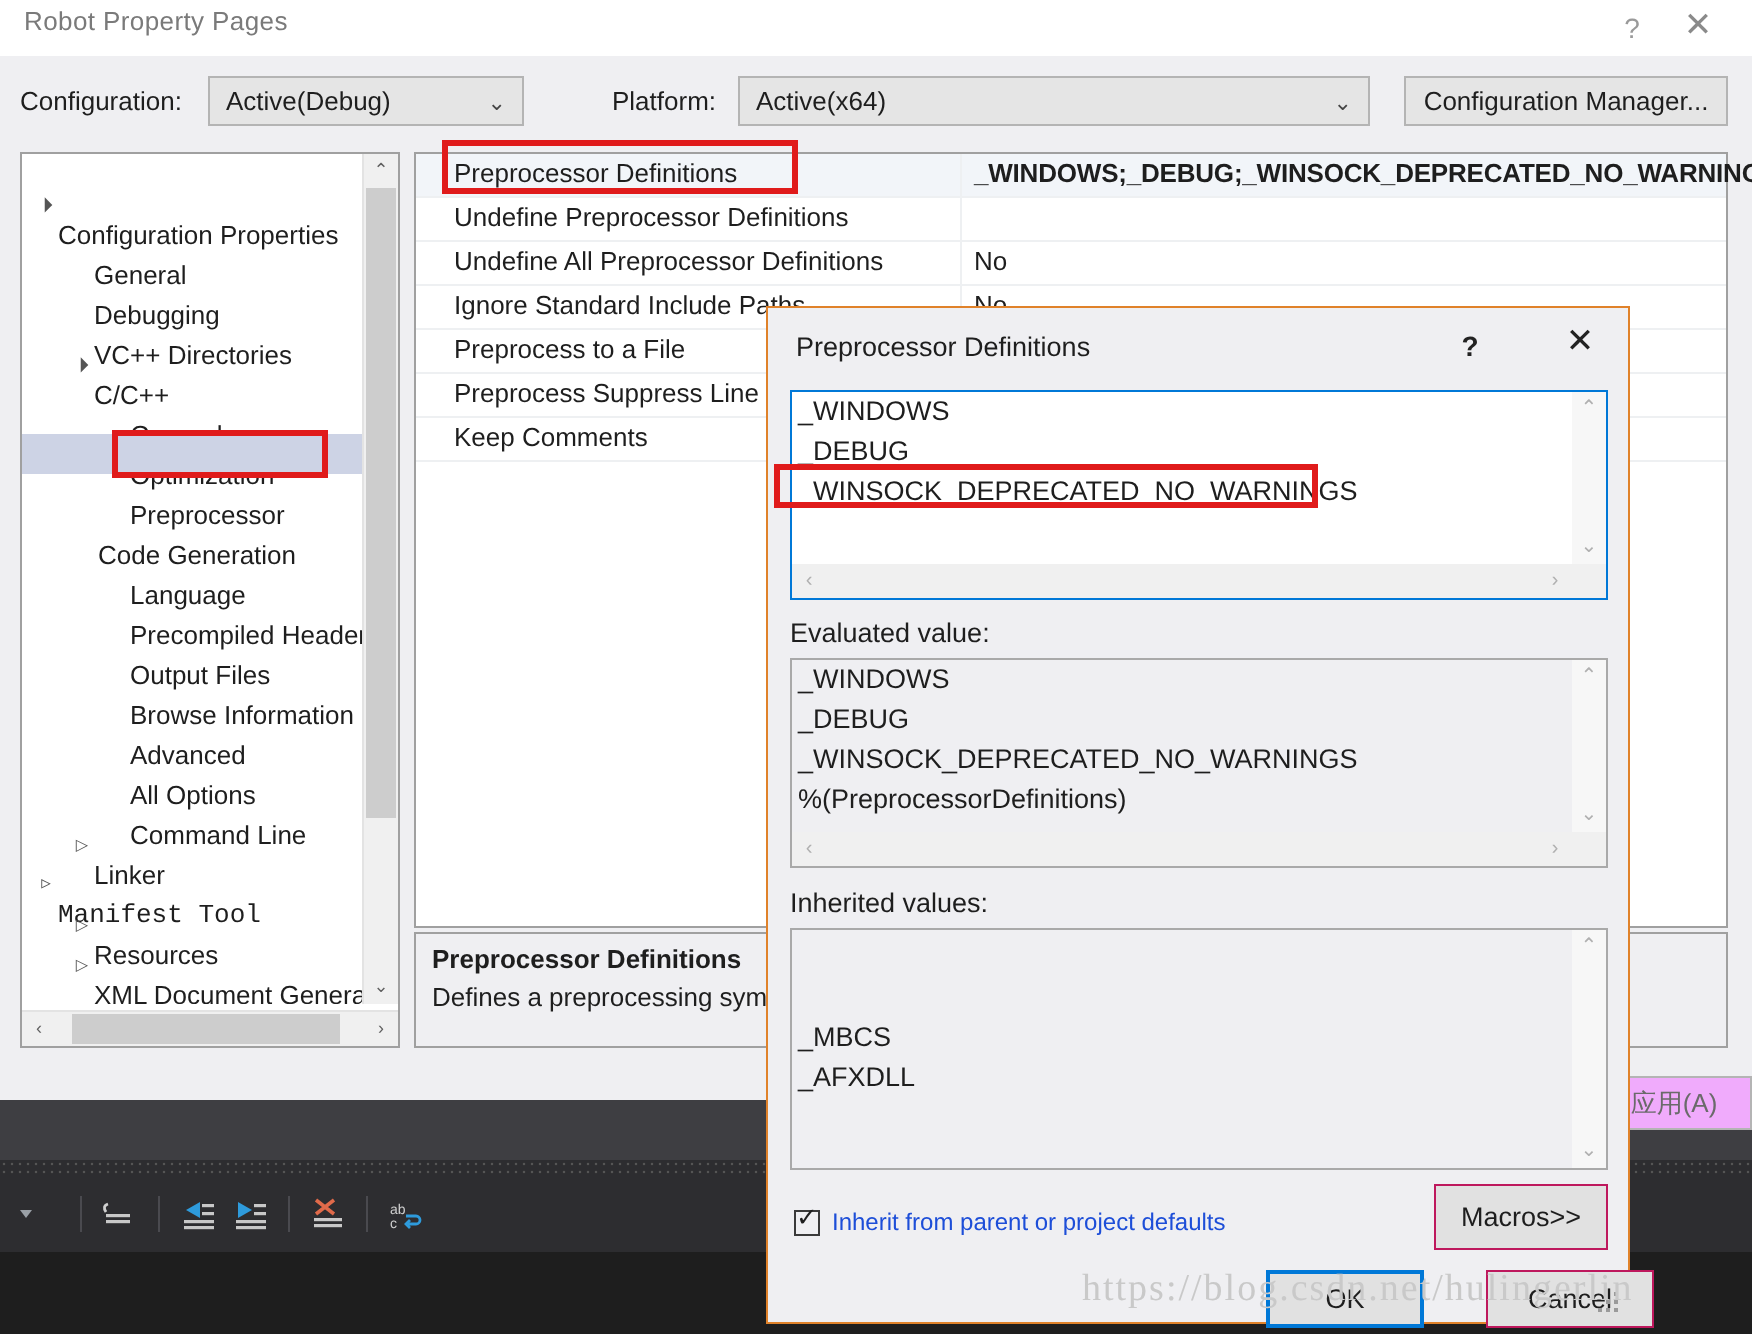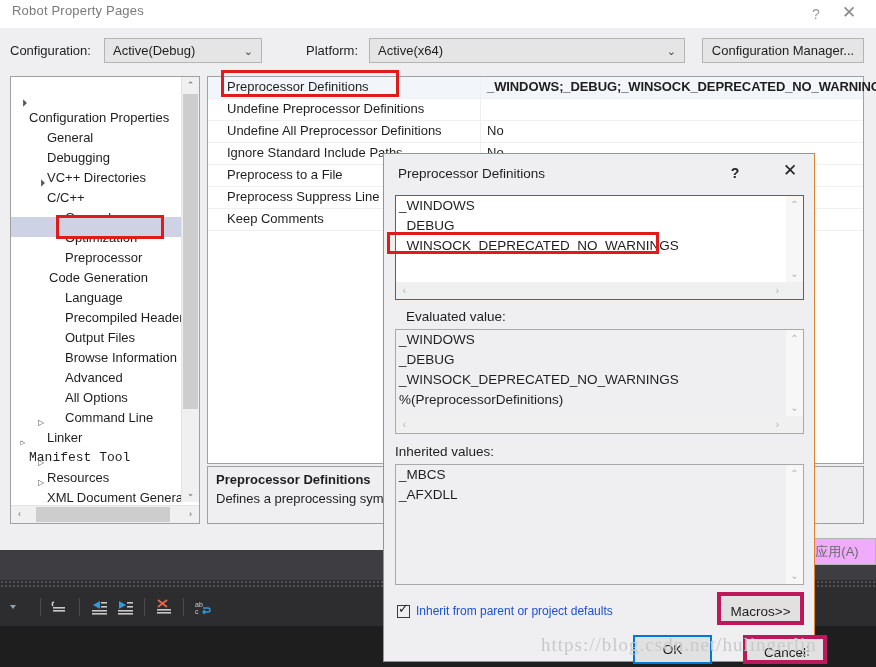--- a/index.html
+++ b/index.html
@@ -161,21 +161,21 @@
     width:13px; height:13px; border:1px solid #3a3a3a; background:#efeff2;
     position:relative; box-sizing:border-box; margin-right:6px;
   }
   .chkbox::after {
     content:"✓"; position:absolute; left:0px; top:-4px;
     font-size:13px; color:#1e1e1e; line-height:13px;
   }
   .chk-label { font-size:12px; color:#1d4ed8; }
 
   .dbtn {
-    position:absolute; background:#e1e1e1; border:4px solid #be185d;
+    position:absolute; background:#e1e1e1; border:1px solid #be185d;
     box-sizing:border-box; font-size:13.5px; color:#1e1e1e;
     text-align:center;
   }
   .dbtn.macros { left:333px; top:438px; width:87px; height:33px; line-height:31px; }
   .dbtn.ok { left:249px; top:481px; width:79px; height:29px; line-height:25px; border:2px solid #0078d7; }
   .dbtn.cancel { left:336px; top:481px; width:84px; height:29px; line-height:27px;margin-left:23px; }
 
   .resize-grip { position:absolute; right:3px; bottom:3px; width:12px; height:12px; }
   .resize-grip i { position:absolute; width:2px; height:2px; background:#9a9a9a; display:block; }
 
@@ -376,42 +376,42 @@
         <div class="eb-arrow" style="top:0;left:0;">⌃</div>
         <div class="eb-arrow" style="bottom:0;left:0;">⌄</div>
       </div>
       <div class="eb-hsb">
         <div class="eb-arrow" style="left:0;top:0;">‹</div>
         <div class="eb-arrow" style="right:17px;top:0;">›</div>
       </div>
       <div class="eb-corner"></div>
     </div>
 
-    <div class="dlg-label" style="top:155px;margin-left:11px;">Evaluated value:</div>
+    <div class="dlg-label" style="top:155px;">Evaluated value:</div>
     <div class="editbox flat" style="top:175px; height:105px;">
       <div class="eb-inner" id="eval-lines">
           <div class="eb-line">_WINDOWS</div>
           <div class="eb-line">_DEBUG</div>
           <div class="eb-line">_WINSOCK_DEPRECATED_NO_WARNINGS</div>
           <div class="eb-line">%(PreprocessorDefinitions)</div>
         </div>
       <div class="eb-vsb">
         <div class="eb-arrow" style="top:0;left:0;">⌃</div>
         <div class="eb-arrow" style="bottom:0;left:0;">⌄</div>
       </div>
       <div class="eb-hsb">
         <div class="eb-arrow" style="left:0;top:0;">‹</div>
         <div class="eb-arrow" style="right:17px;top:0;">›</div>
       </div>
       <div class="eb-corner"></div>
     </div>
 
     <div class="dlg-label" style="top:290px;">Inherited values:</div>
     <div class="editbox flat" style="top:310px; height:121px;">
-      <div class="eb-inner" id="inh-lines" style="right:9px; bottom:0;">
+      <div class="eb-inner" id="inh-lines" style="right:9px; bottom:0;margin-top:44px;">
           <div class="eb-line">_MBCS</div>
           <div class="eb-line">_AFXDLL</div>
         </div>
       <div class="eb-vsb" style="bottom:0;">
         <div class="eb-arrow" style="top:0;left:0;">⌃</div>
         <div class="eb-arrow" style="bottom:0;left:0;">⌄</div>
       </div>
     </div>
 
     <div class="chk-row">

